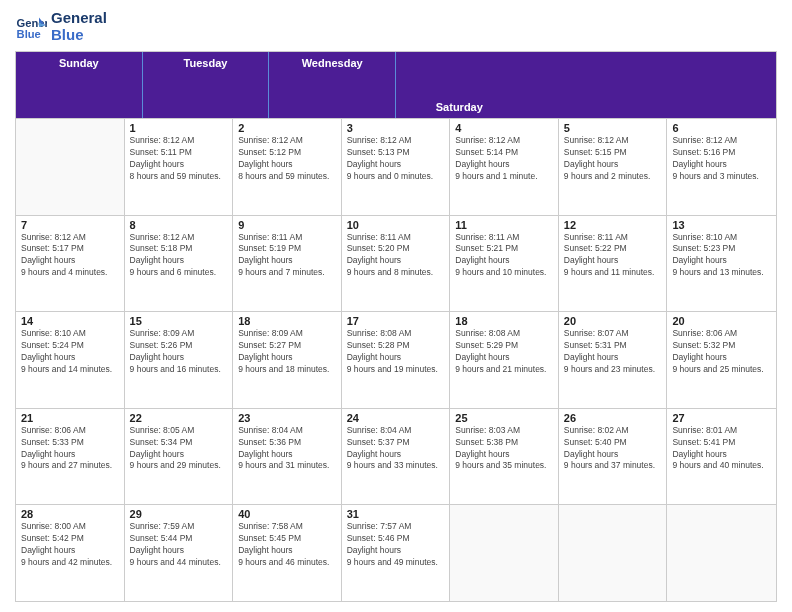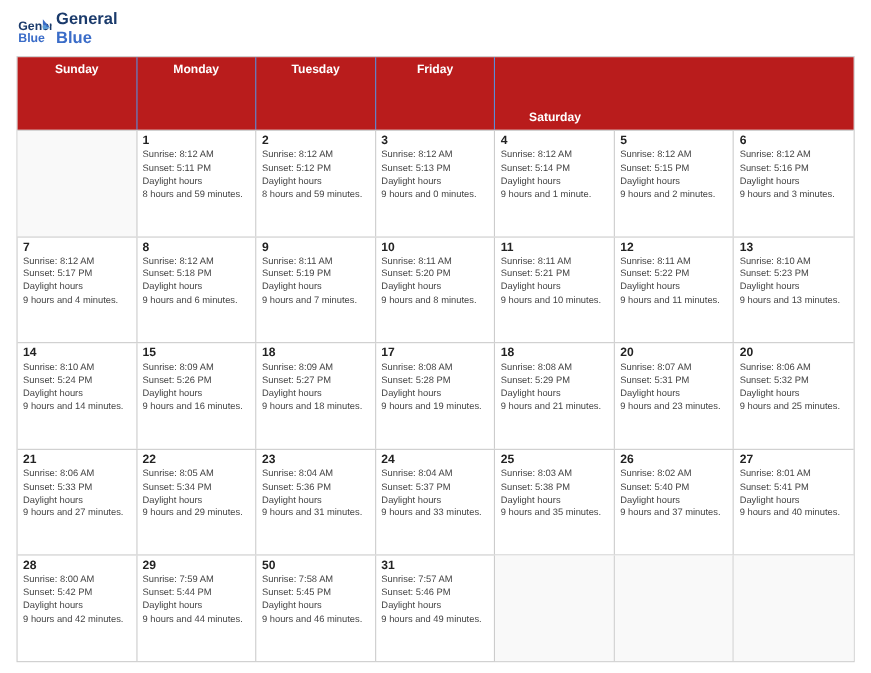--- a/index.html
+++ b/index.html
@@ -46,22 +46,22 @@
       color: #555;
     }
     .calendar {
       flex: 1;
       display: flex;
       flex-direction: column;
       border: 1px solid #ccc;
     }
     .cal-header {
       display: grid;
-      grid-template-columns: repeat(7, 1fr);
-      background: #b91c1c;
+      grid-template-columns: repeat(6, 1fr);
+      background: #4c1d95;
     }
     .cal-header-cell {
       color: #fff;
       font-size: 11px;
       font-weight: bold;
       text-align: center;
       padding: 5px 2px;
       border-right: 1px solid #5a8cd8;
     }
     .cal-header-cell:last-child {
@@ -124,23 +124,22 @@
     </div>
     <div class="title-block">
       <div class="month-year"></div>
       <div class="location"></div>
     </div>
   </div>
 
   <div class="calendar">
     <div class="cal-header">
       <div class="cal-header-cell">Sunday</div>
-      <div class="cal-header-cell">Monday</div>
       <div class="cal-header-cell">Tuesday</div>
-      <div class="cal-header-cell">Friday</div>
+      <div class="cal-header-cell">Wednesday</div>
       <div class="cal-header-cell">Saturday</div>
     </div>
     <div class="cal-body" id="cal-body">
     <div class="cal-row">
           <div class="cal-cell empty"></div>
           <div class="cal-cell">
             <div class="day-num">1</div>
             <div class="day-info">Sunrise: 8:12 AM<br>Sunset: 5:11 PM<br>Daylight hours<br>8 hours and 59 minutes.</div>
           </div>
           <div class="cal-cell">
@@ -257,21 +256,21 @@
         <div class="cal-row">
           <div class="cal-cell">
             <div class="day-num">28</div>
             <div class="day-info">Sunrise: 8:00 AM<br>Sunset: 5:42 PM<br>Daylight hours<br>9 hours and 42 minutes.</div>
           </div>
           <div class="cal-cell">
             <div class="day-num">29</div>
             <div class="day-info">Sunrise: 7:59 AM<br>Sunset: 5:44 PM<br>Daylight hours<br>9 hours and 44 minutes.</div>
           </div>
           <div class="cal-cell">
-            <div class="day-num">50</div>
+            <div class="day-num">40</div>
             <div class="day-info">Sunrise: 7:58 AM<br>Sunset: 5:45 PM<br>Daylight hours<br>9 hours and 46 minutes.</div>
           </div>
           <div class="cal-cell">
             <div class="day-num">31</div>
             <div class="day-info">Sunrise: 7:57 AM<br>Sunset: 5:46 PM<br>Daylight hours<br>9 hours and 49 minutes.</div>
           </div>
           <div class="cal-cell empty"></div>
           <div class="cal-cell empty"></div>
           <div class="cal-cell empty"></div>
         </div>

